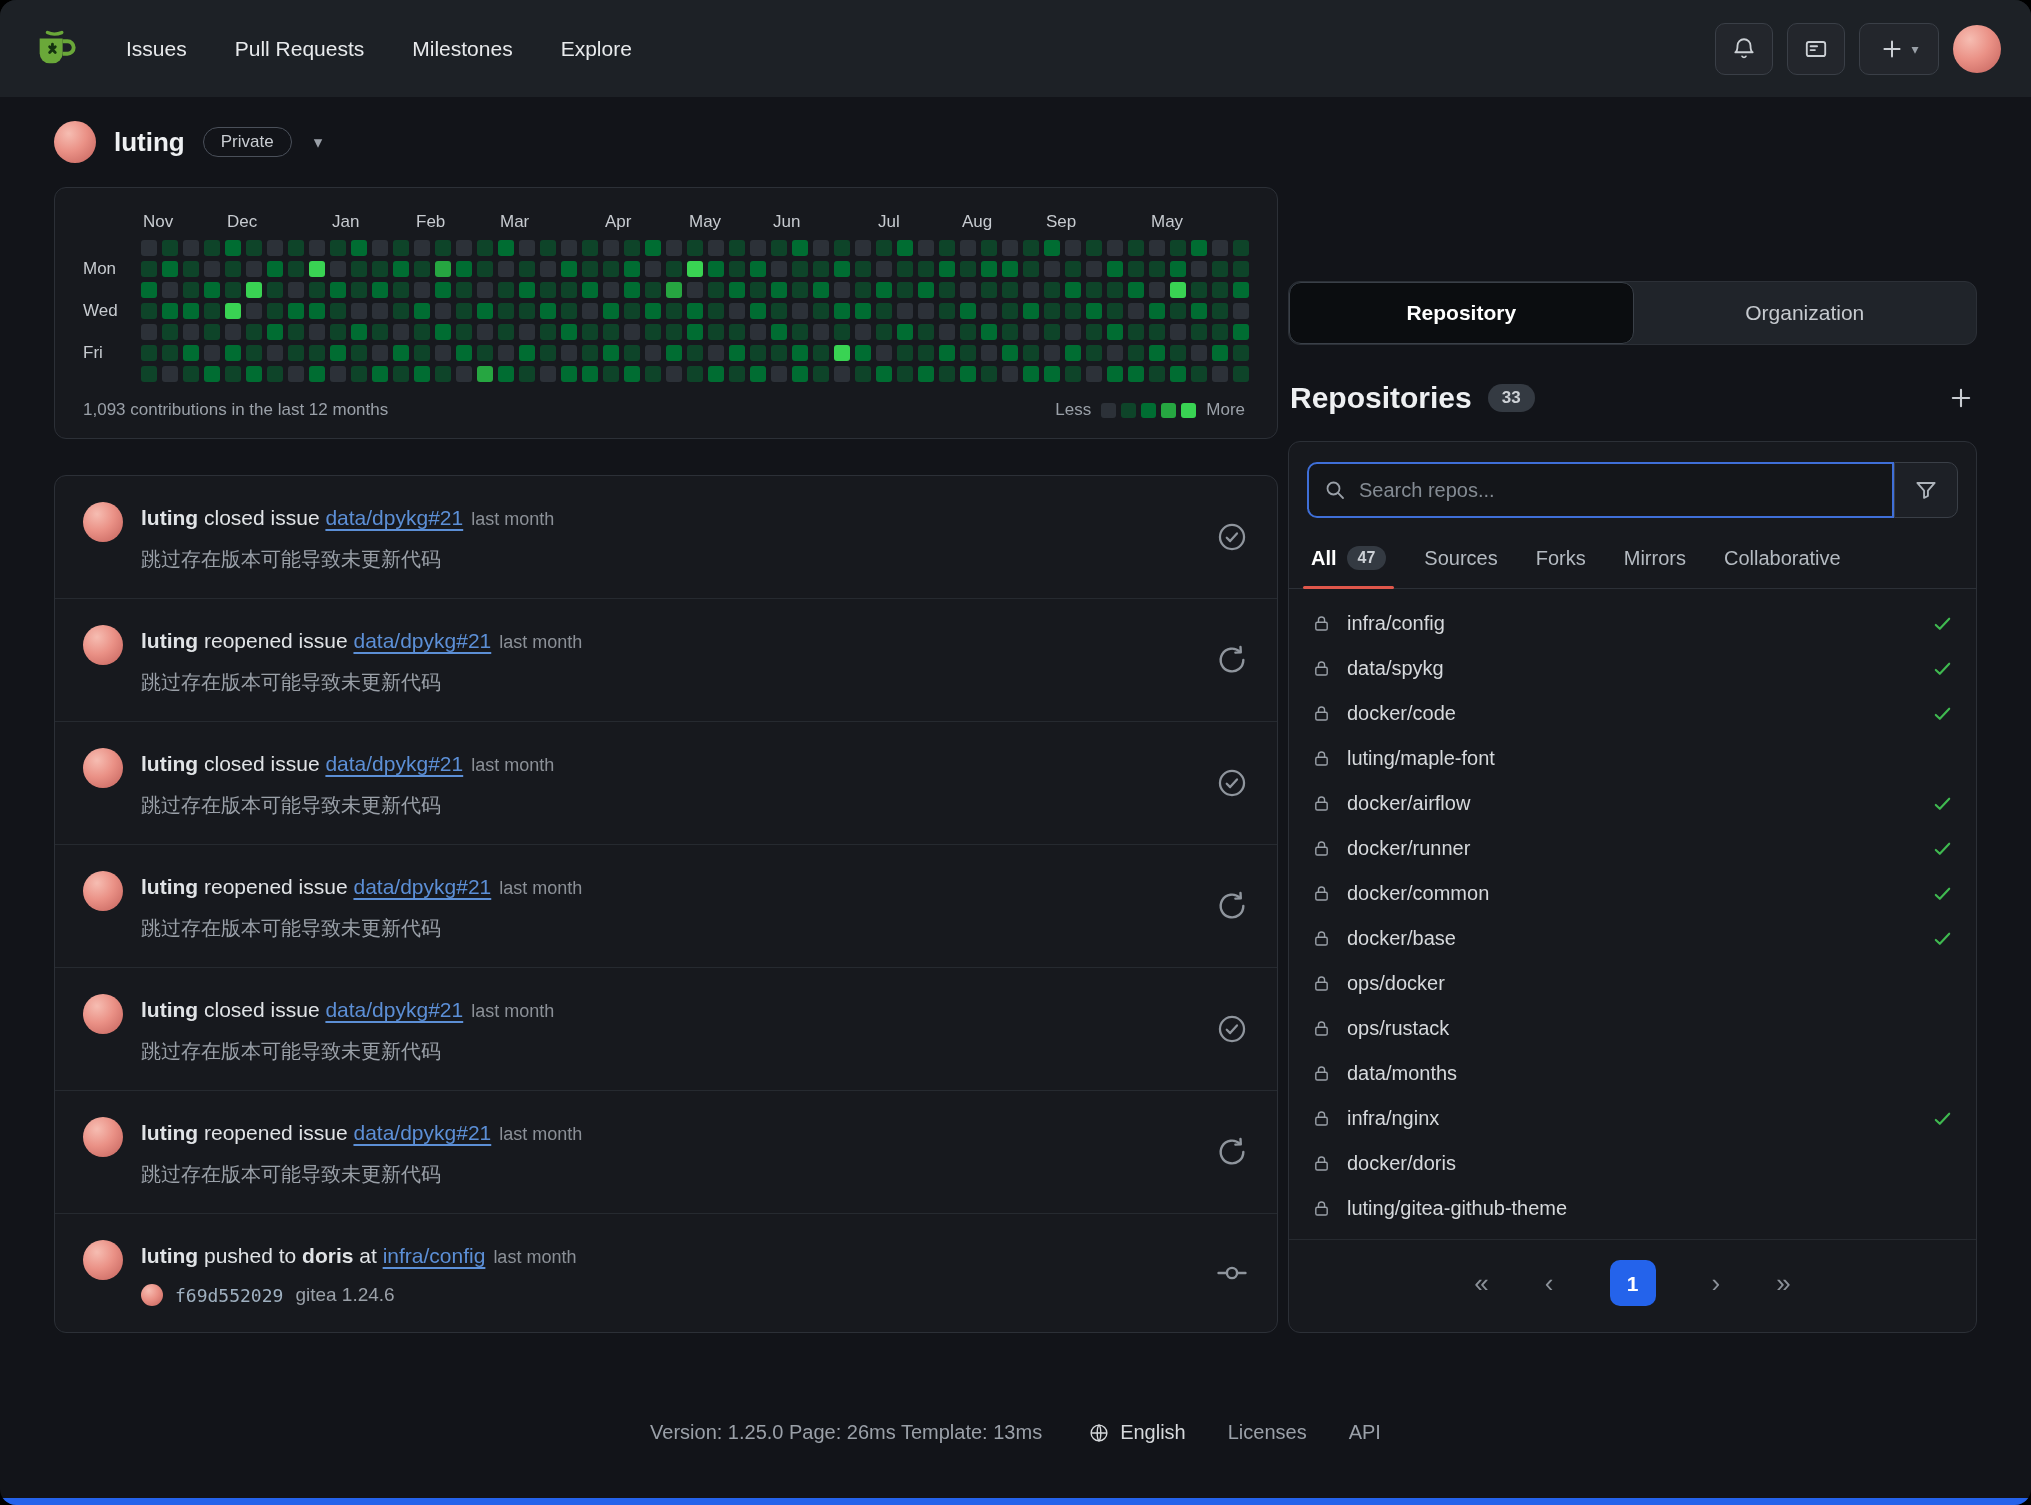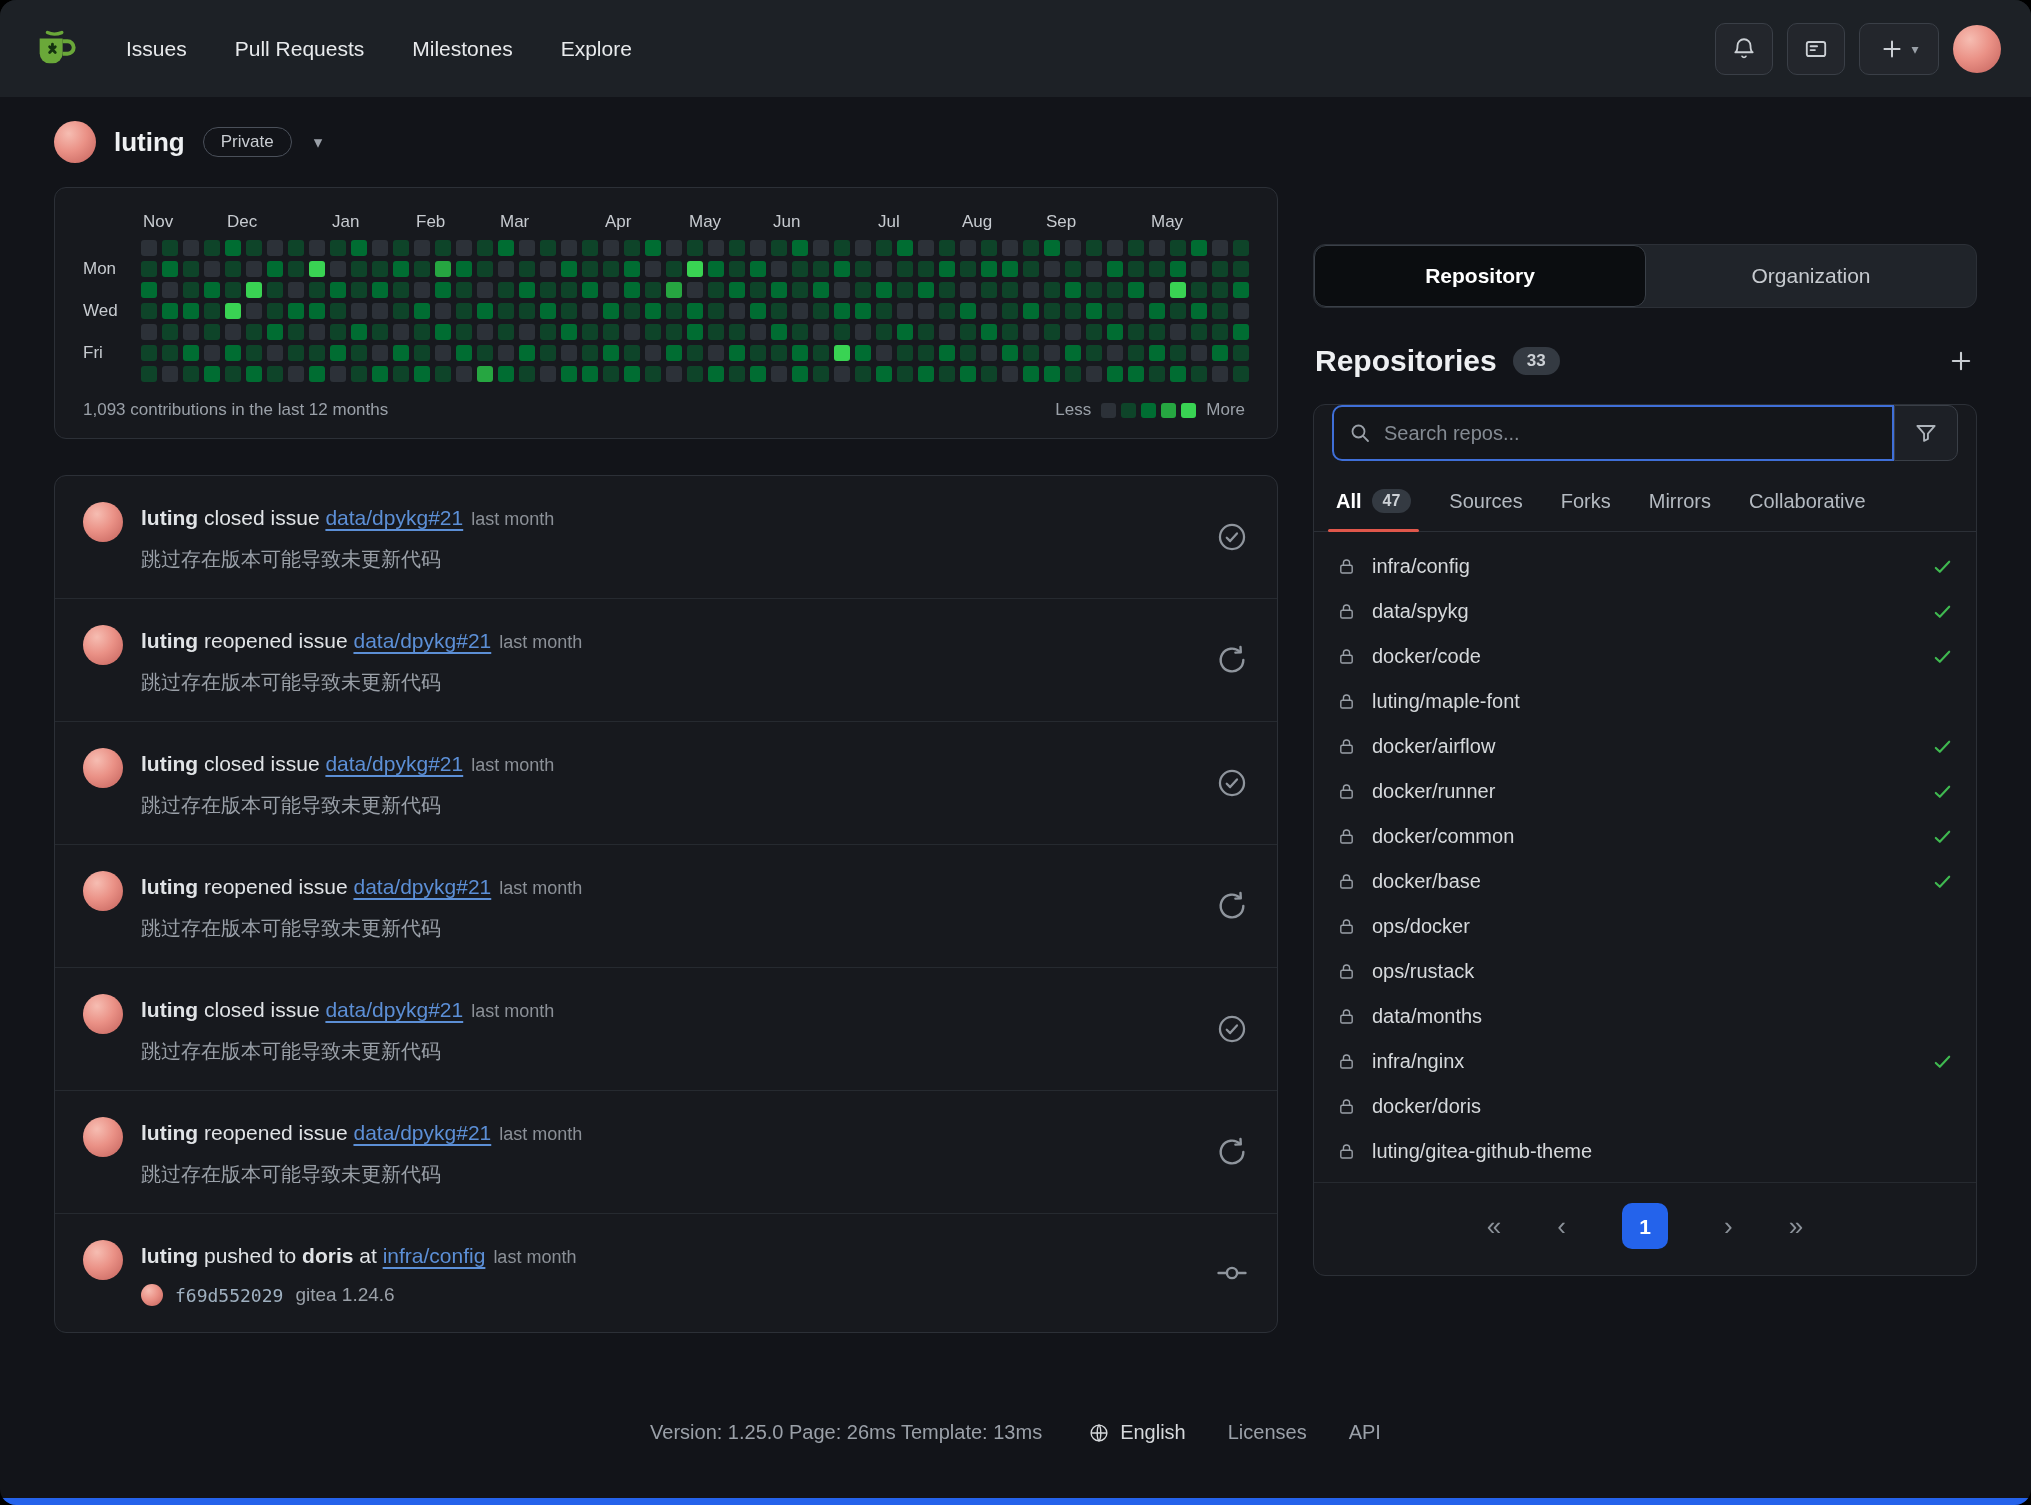--- a/index.html
+++ b/index.html
@@ -27,21 +27,21 @@
   .av40{width:40px;height:40px;}
   .av22{width:22px;height:22px;}
 
   
   .profile-row{display:flex;align-items:center;gap:18px;padding:24px 54px 16px;}
   .username{font-size:26px;font-weight:700;color:#eef0f2;}
   .badge-private{font-size:17px;color:#c9cdd2;border:1px solid #4a505a;border-radius:16px;padding:4px 17px;}
   .profile-caret{color:#9aa0a8;font-size:17px;margin-left:4px;}
 
   
-  .content{display:flex;padding:8px 54px 0;gap:35px;align-items:center;}
+  .content{display:flex;padding:8px 54px 0;gap:10px;align-items:flex-end;}
   .main-col{width:1224px;flex:none;}
   .side-col{flex:1;min-width:0;}
   .card{background:#17191e;border:1px solid #2c3037;border-radius:12px;}
 
   
   .hm-card{padding:24px 28px 18px;}
   .hm-months{position:relative;height:28px;margin-left:60px;font-size:17px;color:#c7cbd0;}
   .hm-months span{position:absolute;top:0;}
   .hm-row{display:flex;}
   .hm-days{width:60px;position:relative;font-size:17px;color:#c7cbd0;}
@@ -73,21 +73,21 @@
   
   .seg-tabs{display:flex;border:1px solid #2c3037;border-radius:12px;overflow:hidden;background:#20242a;height:64px;}
   .seg-tab{flex:1;font-size:21px;color:#c6cacf;display:grid;place-items:center;}
   .seg-tab.active{background:#0b0d10;color:#fff;font-weight:700;border-radius:12px;border:1px solid #3a4048;}
   .repo-head{display:flex;align-items:center;margin:36px 2px 26px;}
   .repo-head h2{font-size:30px;font-weight:700;color:#eef0f2;}
   .count-badge{margin-left:16px;background:#343a42;color:#cdd1d6;border-radius:16px;padding:4px 14px;font-size:17px;font-weight:600;}
   .plus-btn{margin-left:auto;color:#c9cdd2;}
   .plus-btn svg{width:28px;height:28px;}
 
-  .repo-card{overflow:hidden;}
+  .repo-card{padding-top:20px;overflow:hidden;}
   .search-row{display:flex;padding:0 18px;}
   .search-box{flex:1;display:flex;align-items:center;gap:12px;border:2px solid #3f6fd8;border-radius:10px 0 0 10px;padding:0 14px;height:56px;background:#14161a;color:#9aa0a8;}
   .search-box svg{width:24px;height:24px;flex:none;}
   .search-box input{flex:1;min-width:0;background:transparent;border:0;outline:0;color:#d9dcdf;font-size:20px;font-family:inherit;}
   .search-box input::placeholder{color:#848b93;}
   .filter-btn{width:64px;height:56px;border:1px solid #3a3f47;border-radius:0 10px 10px 0;background:#1d2026;color:#aeb4bb;display:grid;place-items:center;}
   .filter-btn svg{width:26px;height:26px;}
 
   .filter-tabs{display:flex;gap:38px;padding:28px 22px 0;border-bottom:1px solid #2c3037;}
   .ftab{font-size:20px;color:#b4bac1;padding-bottom:18px;position:relative;display:flex;align-items:center;gap:10px;}

